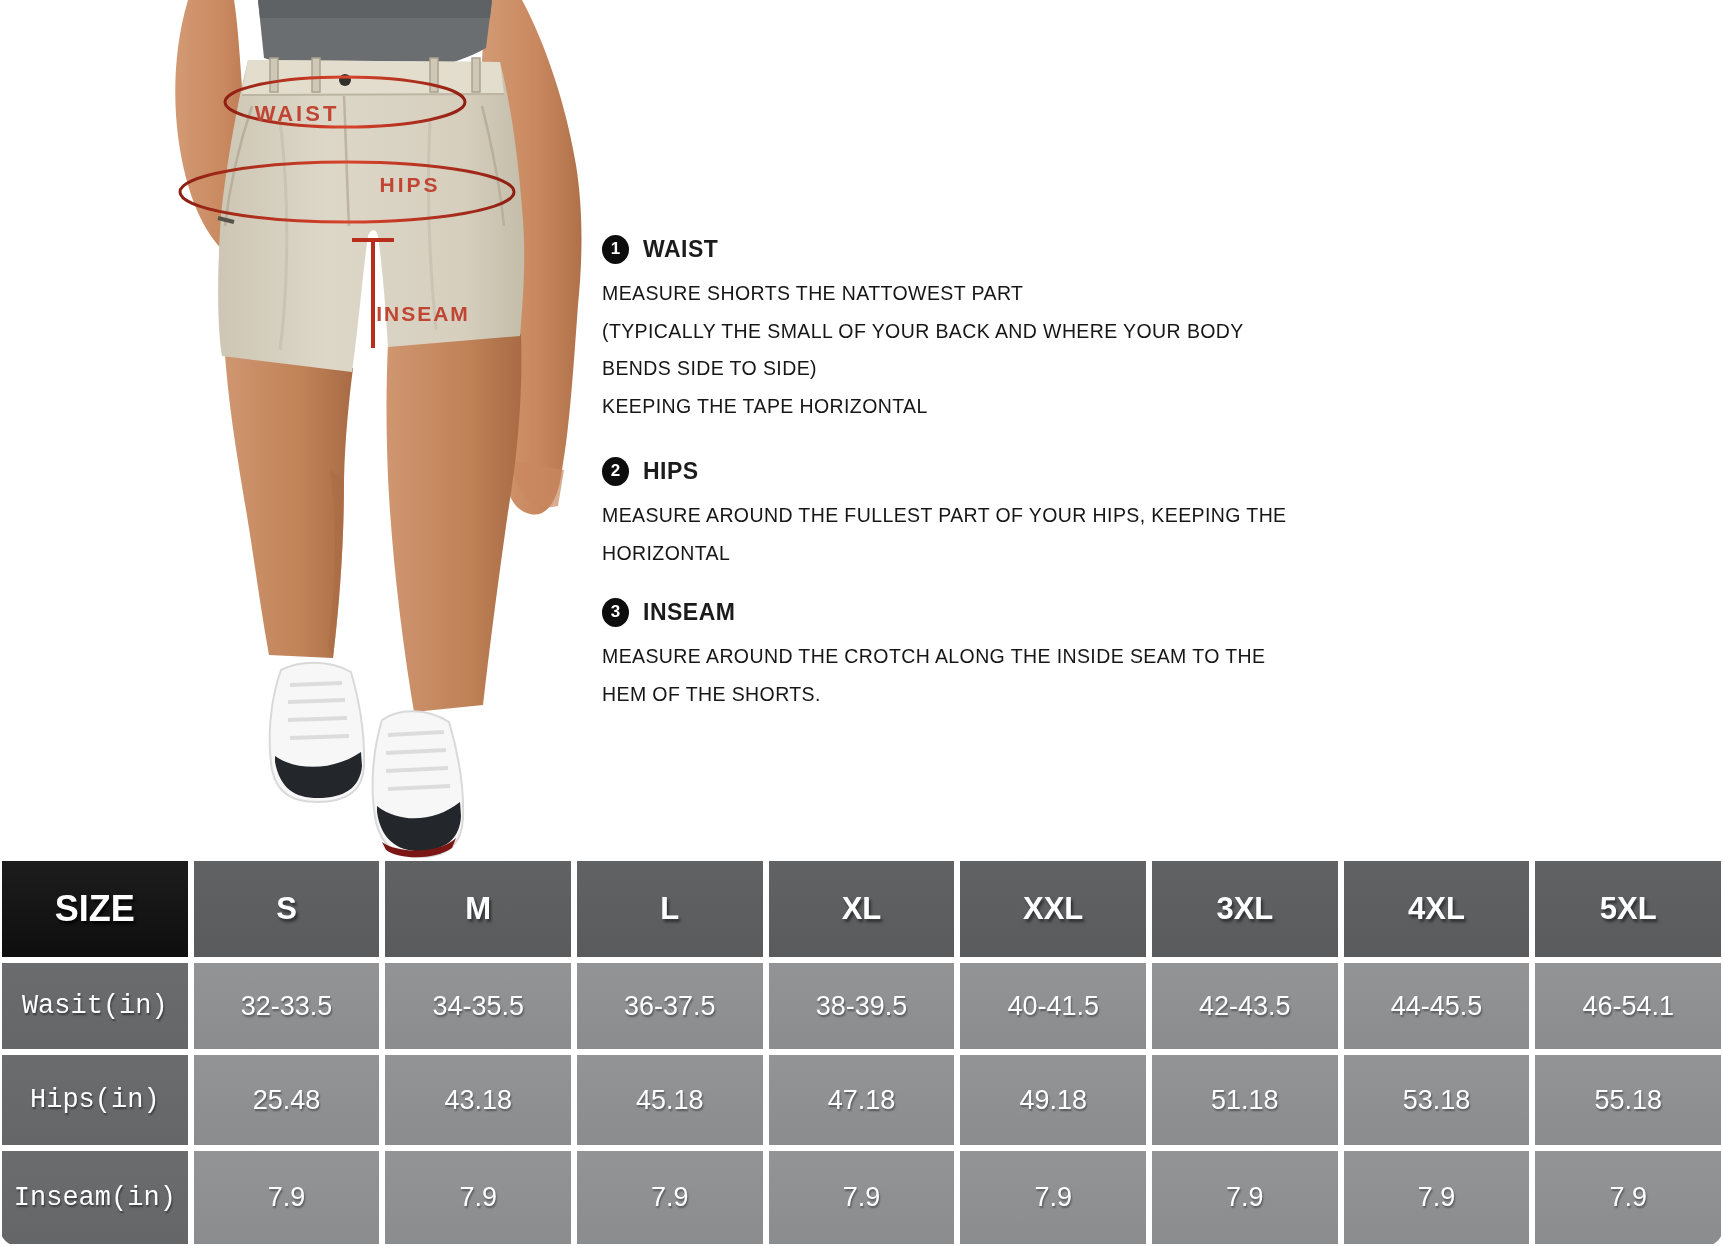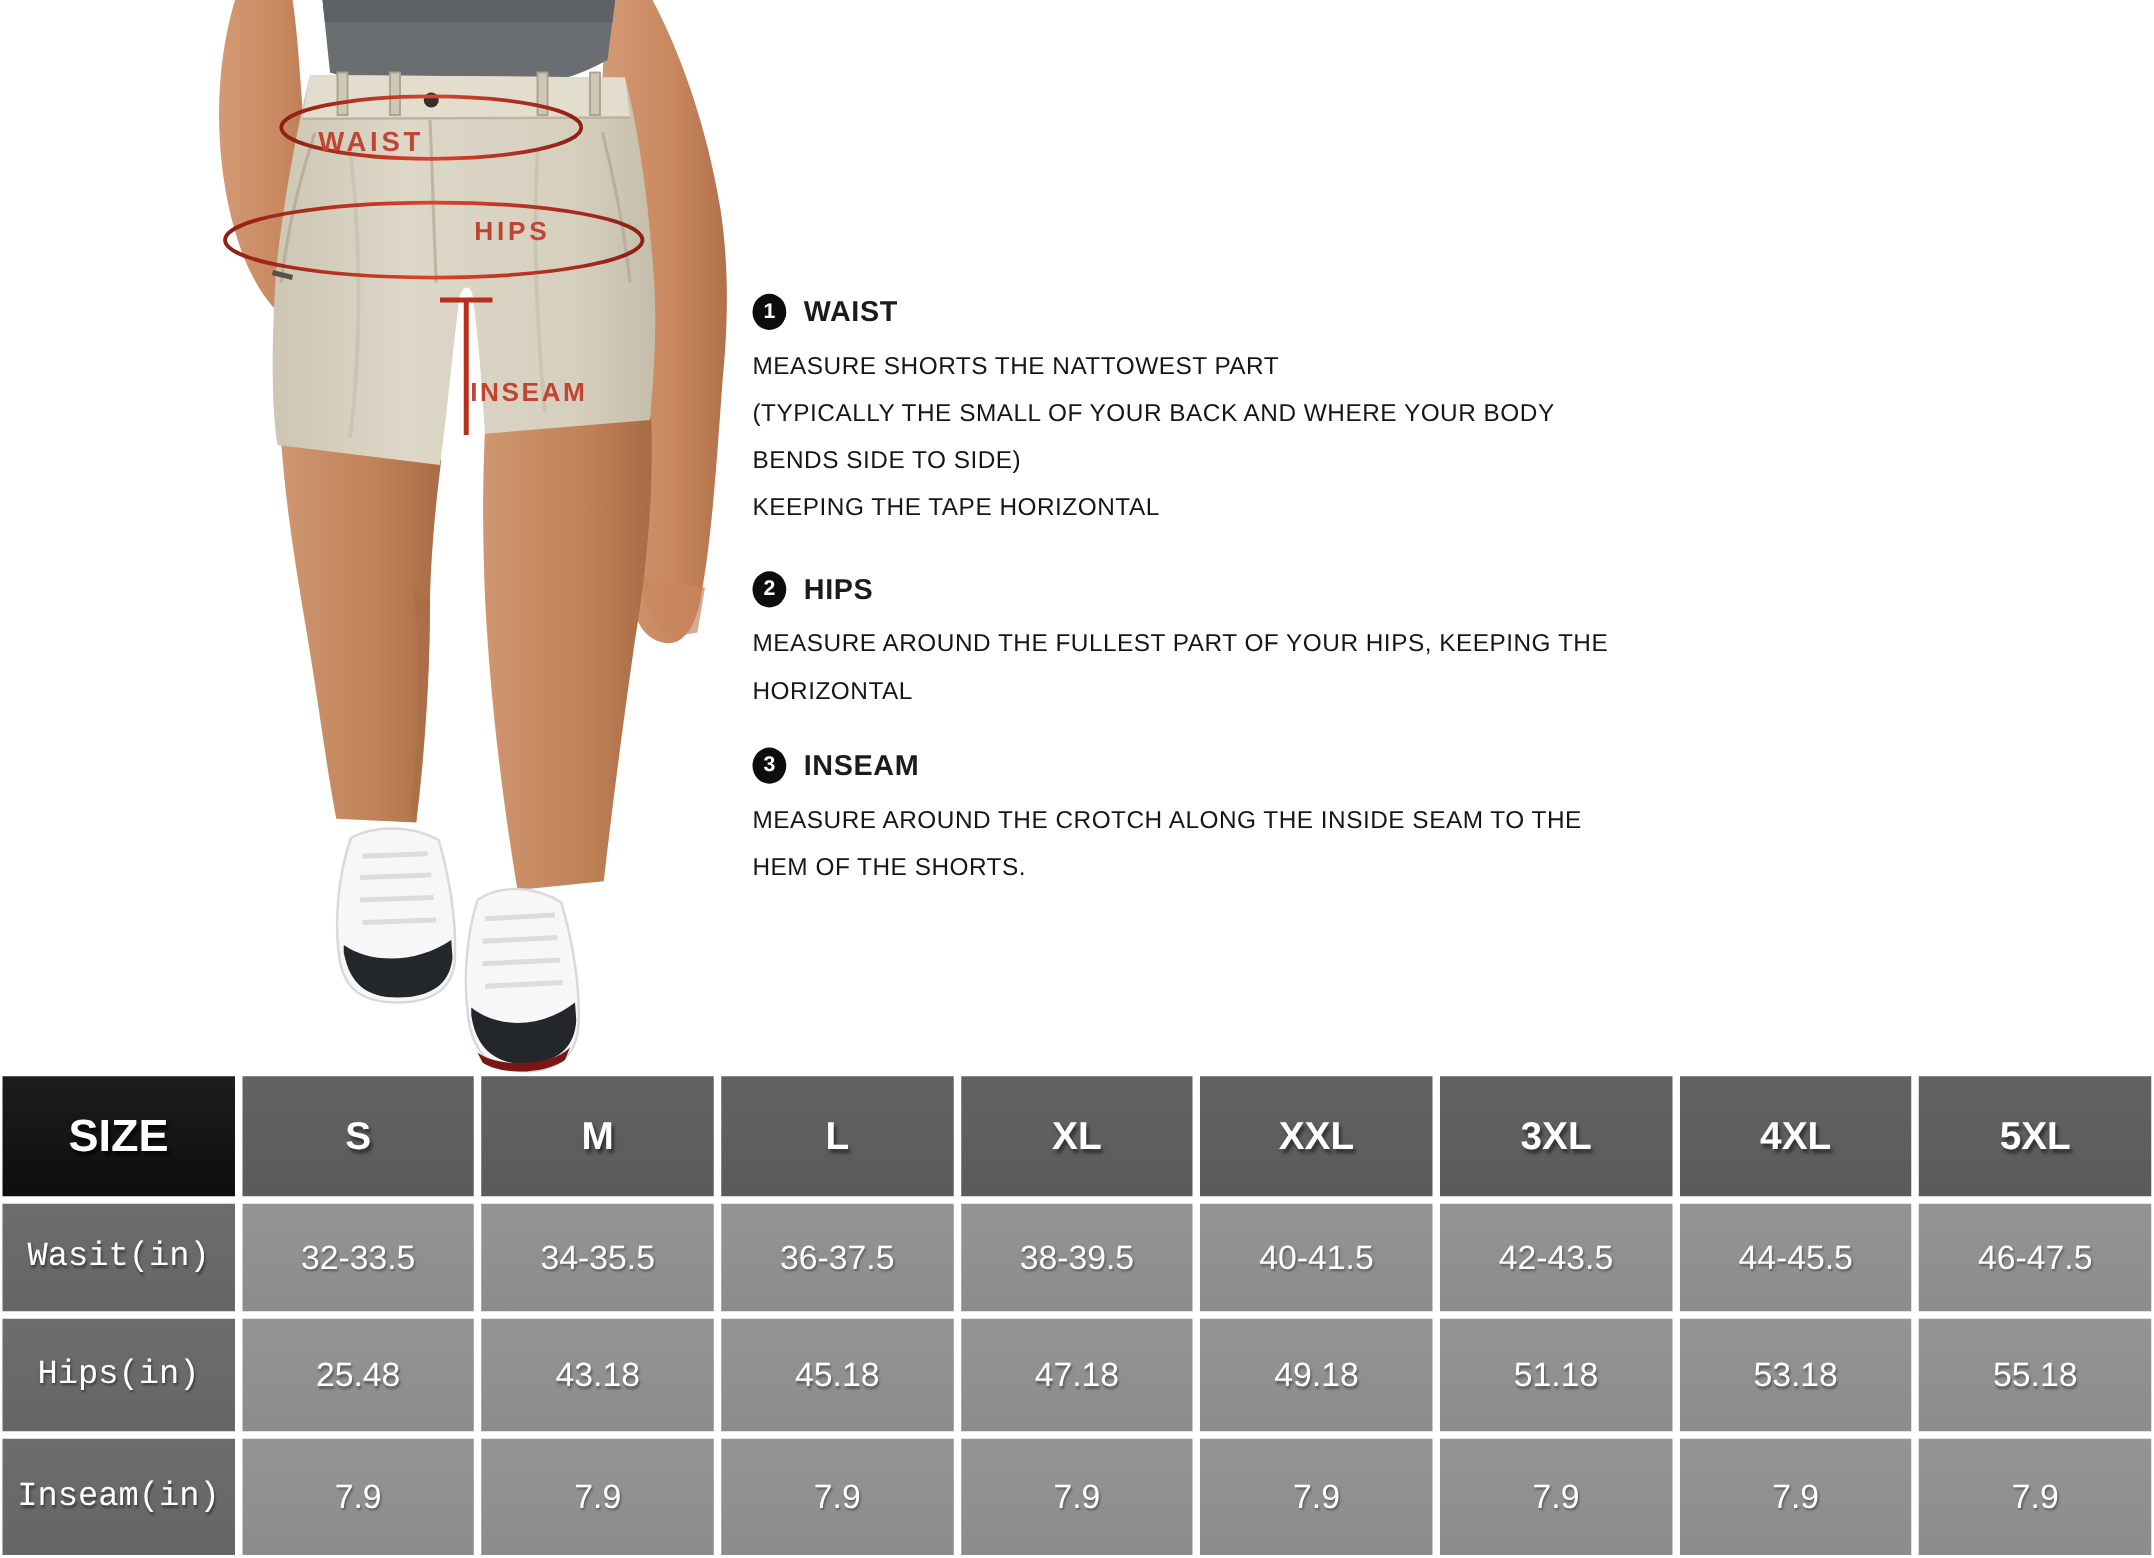--- a/index.html
+++ b/index.html
@@ -1,19 +1,20 @@
 <!DOCTYPE html>
 <html><head>
 <meta charset="utf-8">
 <style>
   html,body { margin:0; padding:0; background:#ffffff; }
   #stage {
     position:relative; width:1723px; height:1246px;
     background:#ffffff; overflow:hidden;
     font-family:"Liberation Sans", sans-serif;
+    border-radius:18px;
   }
 
   
   #figure-wrap { position:absolute; left:130px; top:0; width:470px; height:860px; }
 
   
   .instructions { position:absolute; left:602px; top:0; width:780px; color:#1b1b1b; }
   .instr-block { position:absolute; left:0; width:780px; }
   .instr-head { display:flex; align-items:center; gap:14px; height:34px; }
   .num-badge {
@@ -217,21 +218,21 @@
     <div class="cell header">5XL</div>
 
     <div class="cell rowlabel">Wasit(in)</div>
     <div class="cell value">32-33.5</div>
     <div class="cell value">34-35.5</div>
     <div class="cell value">36-37.5</div>
     <div class="cell value">38-39.5</div>
     <div class="cell value">40-41.5</div>
     <div class="cell value">42-43.5</div>
     <div class="cell value">44-45.5</div>
-    <div class="cell value">46-47.5</div>
+    <div class="cell value">46-54.1</div>
 
     <div class="cell rowlabel">Hips(in)</div>
     <div class="cell value">25.48</div>
     <div class="cell value">43.18</div>
     <div class="cell value">45.18</div>
     <div class="cell value">47.18</div>
     <div class="cell value">49.18</div>
     <div class="cell value">51.18</div>
     <div class="cell value">53.18</div>
     <div class="cell value">55.18</div>

